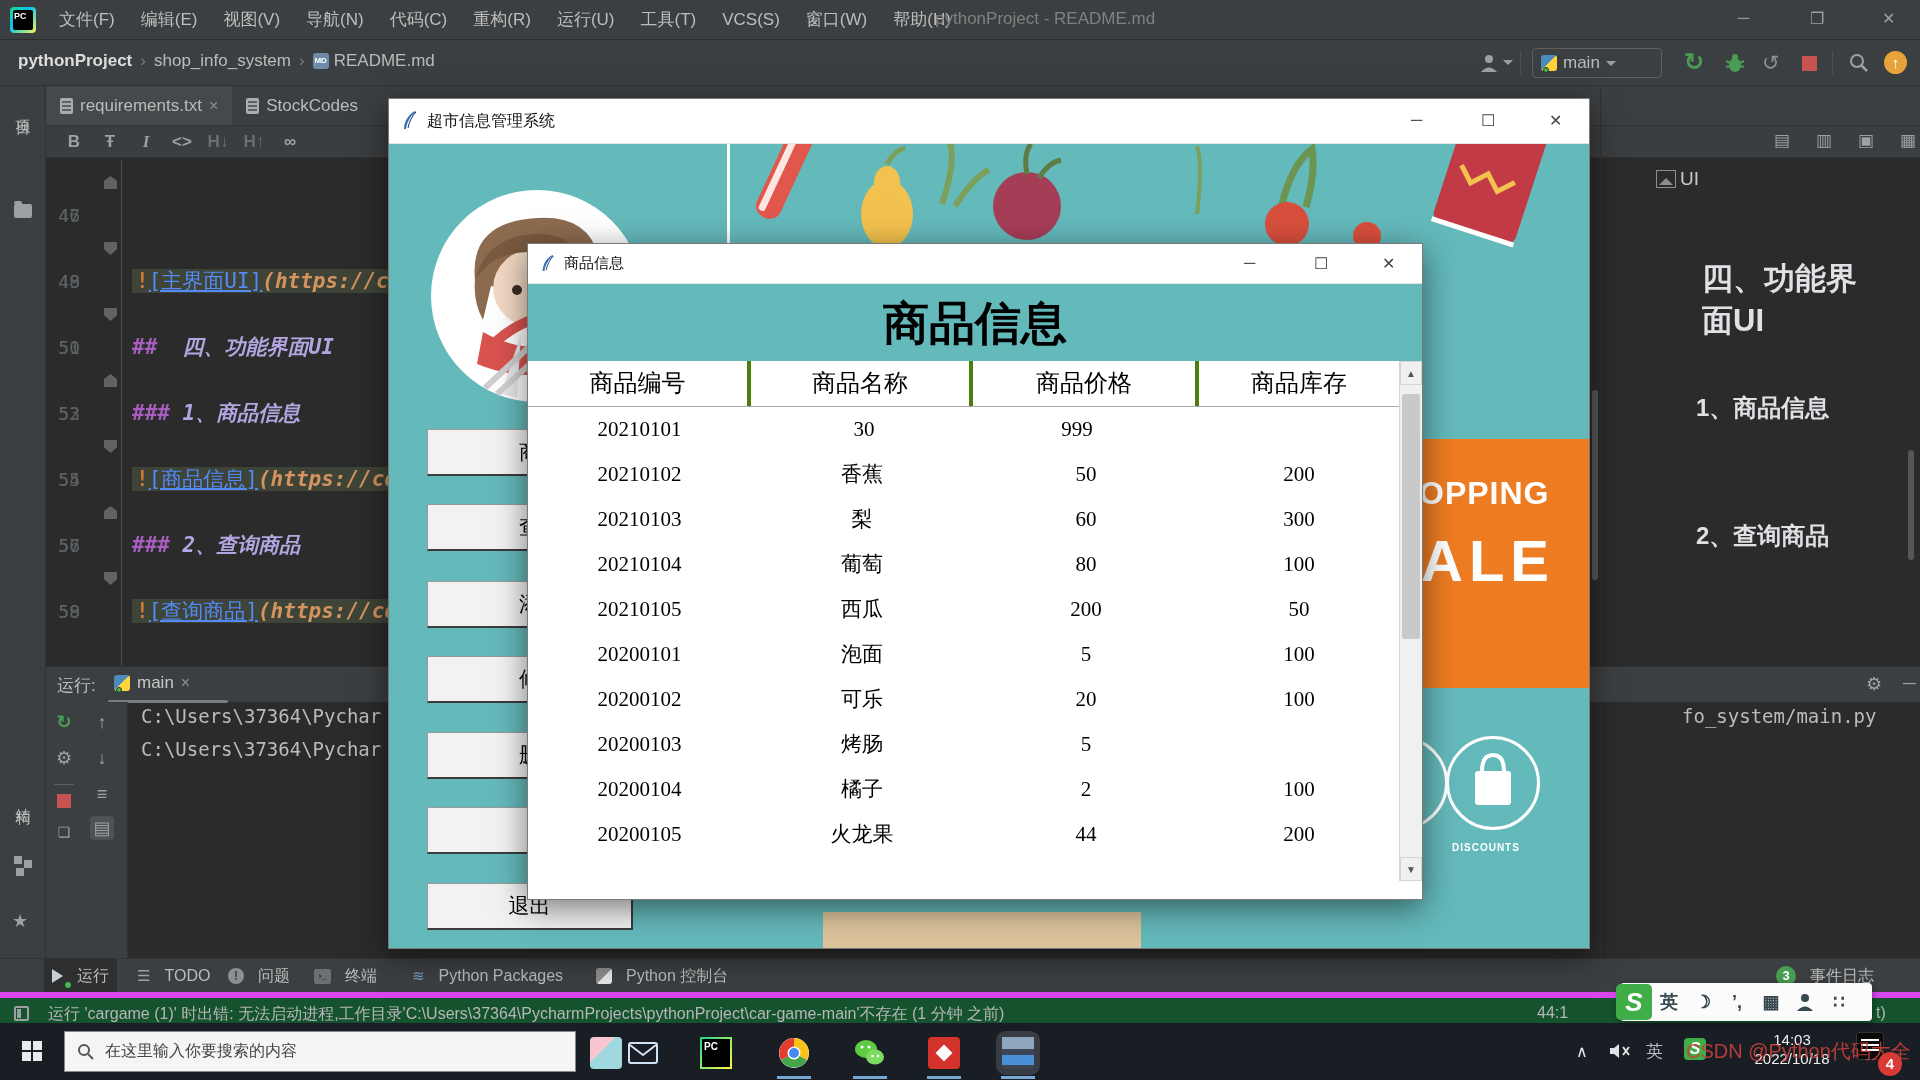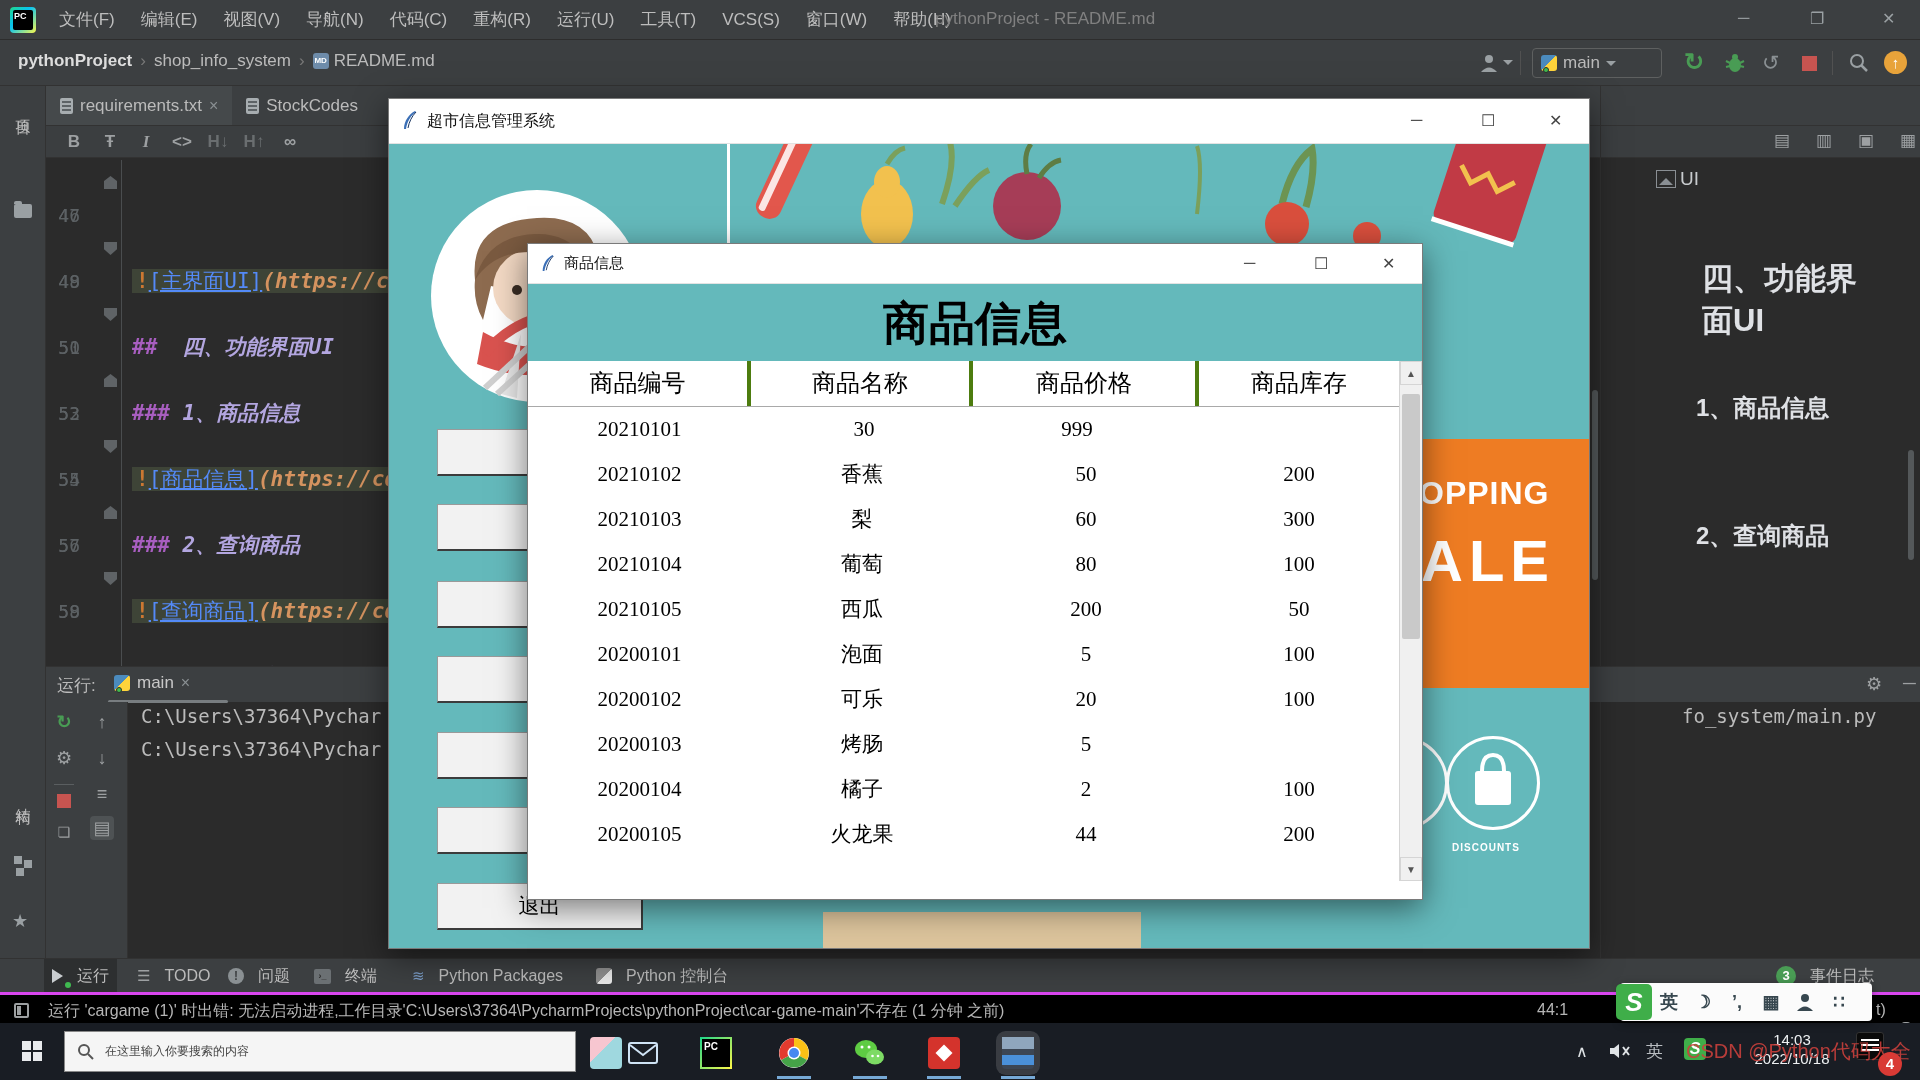--- a/index.html
+++ b/index.html
@@ -89,34 +89,34 @@
   .bottombar { left:0; top:958px; width:1920px; height:34px; background:#3c3f41; border-top:1px solid #323232; }
   .bitem { position:absolute; top:0; height:34px; display:flex; align-items:center; gap:14px; color:#bbbbbb; font-size:16px; padding:0 8px;}
   .bitem.sel { background:#2d2f30; }
   .play { width:0; height:0; border-top:7px solid transparent; border-bottom:7px solid transparent; border-left:11px solid #c9cdd0; position:relative; display:inline-block;}
   .playdot { position:absolute; left:2px; top:6px; width:6px; height:6px; background:#3fb950; border-radius:50%; }
   .bico { color:#9da0a2; font-size:15px; }
   .termico { width:17px; height:15px; background:#6b7073; border-radius:2px; color:#2b2b2b; font-size:9px; font-weight:bold; text-align:center; line-height:15px;}
   .circbang { width:16px; height:16px; border-radius:50%; background:#8a9093; color:#3c3f41; font-weight:bold; font-size:12px; text-align:center; line-height:16px;}
   .greenbadge { width:20px; height:20px; border-radius:50%; background:#499c54; color:#fff; font-size:13px; font-weight:bold; text-align:center; line-height:20px; }
 
-  .statusbar { left:0; top:992px; width:1920px; height:31px; background:#000000; border-top:3px solid #d946ef; }
+  .statusbar { left:0; top:992px; width:1920px; height:31px; background:#14532d; border-top:6px solid #d946ef; }
   .stext { color:#b6b6b6; font-size:16px; }
   .gridico { width:15px; height:15px; border:2px solid #9da0a2; border-radius:2px; position:relative;}
   .gridico:before { content:""; position:absolute; left:1px; top:1px; width:4px; height:9px; background:#9da0a2; }
   .padlock { width:12px; height:9px; border:2px solid #9da0a2; border-radius:1px; position:relative; display:inline-block;}
   .padlock:before { content:""; position:absolute; left:1px; top:-7px; width:6px; height:6px; border:2px solid #9da0a2; border-bottom:none; border-radius:4px 4px 0 0;}
 
   
   .tkwin { background:#fff; border:1px solid #7a7a7a; box-shadow:0 8px 30px rgba(0,0,0,.5); }
   .tktitle { height:45px; background:#ffffff; display:flex; align-items:center; border-bottom:1px solid #e3e3e3;}
   .tktitle .t { font-size:16px; color:#111; margin-left:8px; }
   .tkctl { position:absolute; top:12px; color:#444; font-size:16px; }
   .teal { background:#64b9bb; }
-  .tkbtn { position:absolute; left:48px; width:206px; height:47px; background:#f2f2f2; border:1px solid #9a9a9a;
+  .tkbtn { position:absolute; left:38px; width:206px; height:47px; background:#f2f2f2; border:1px solid #9a9a9a;
            border-right:2px solid #3c3c3c; border-bottom:2px solid #3c3c3c; text-align:center; line-height:44px;
            font-size:21px; color:#000; font-family:"Liberation Serif", serif; }
   .poster { font-family:"Liberation Sans", sans-serif; color:#fff; font-weight:bold; }
   .circle { position:absolute; border:3px solid #fff; border-radius:50%; width:94px; height:94px; }
 
   
   .serif { font-family:"Liberation Serif", serif; }
   .theadrow { display:flex; border-bottom:1px solid #a9a9a9; }
   .thcell { font-size:24px; color:#000; text-align:center; line-height:45px; border-right:4px solid #4d7c0f; }
   .trow { display:flex; }
@@ -124,21 +124,21 @@
   .sbar { position:absolute; background:#f0f0f0; border-left:1px solid #d5d5d5; }
   .sarrow { position:absolute; left:0; width:22px; height:24px; background:#f0f0f0; color:#555; font-size:10px; text-align:center; line-height:24px; border:1px solid #d5d5d5;}
   .sthumb { position:absolute; left:2px; width:18px; background:#c9c9c9; border-radius:2px; }
 
   
   .taskbar { left:0; top:1023px; width:1920px; height:57px; background:#191d24; z-index:30; }
   .startlogo { position:absolute; left:22px; top:18px; width:20px; height:20px; display:grid; grid-template-columns:9px 9px; grid-template-rows:9px 9px; gap:2px;}
   .startlogo i { background:#e8eaed; }
   .searchbox { position:absolute; left:64px; top:8px; width:512px; height:41px; background:#f5f5f5; border:1px solid #888;
                display:flex; align-items:center; gap:10px; padding:0 12px; }
-  .searchbox span { color:#444; font-size:12px; }
+  .searchbox span { color:#444; font-size:16px; }
   .appico { position:absolute; top:1037px; width:32px; height:32px; border-radius:4px; }
   .underline { position:absolute; top:1076px; width:34px; height:3px; background:#76a9d6; }
   .trayico { color:#dfe3e6; font-size:16px; }
   .clock { color:#eef1f3; text-align:center; font-size:15px; line-height:19px; }
   .notif { position:absolute; width:28px; height:28px; background:#0a0a0a; border:1px solid #333; border-radius:3px; }
   .notif:before { content:""; position:absolute; left:4px; top:6px; width:18px; height:2px; background:#fff; box-shadow:0 5px 0 #fff, 0 10px 0 #fff; }
   .redbadge { position:absolute; width:24px; height:24px; border-radius:50%; background:#d93a35; color:#fff; font-size:15px; font-weight:bold; text-align:center; line-height:24px; z-index:45;}
   .sogoubar { position:absolute; left:1620px; top:983px; width:252px; height:38px; background:#fbfbfb; border-radius:4px;
               box-shadow:0 2px 8px rgba(0,0,0,.4); z-index:40; display:flex; align-items:center; }
   .sogos { width:36px; height:36px; background:#3fae49; border-radius:5px; color:#fff; font-size:26px; font-weight:bold;

